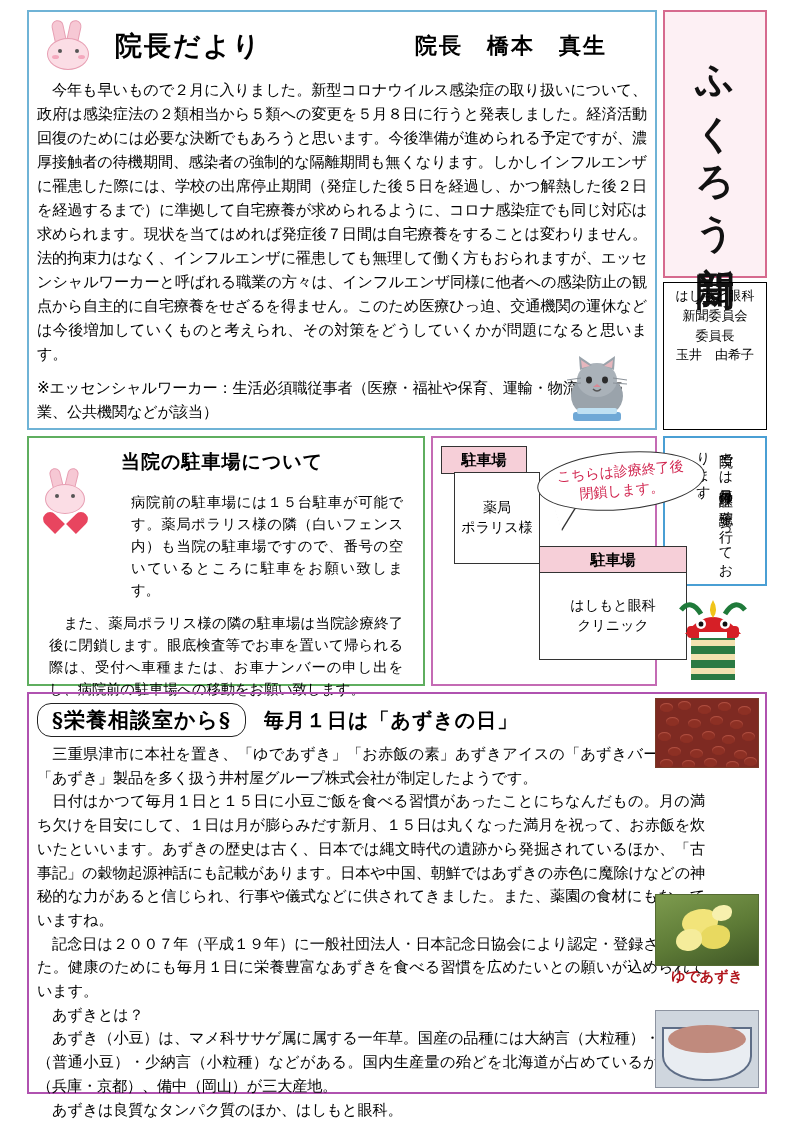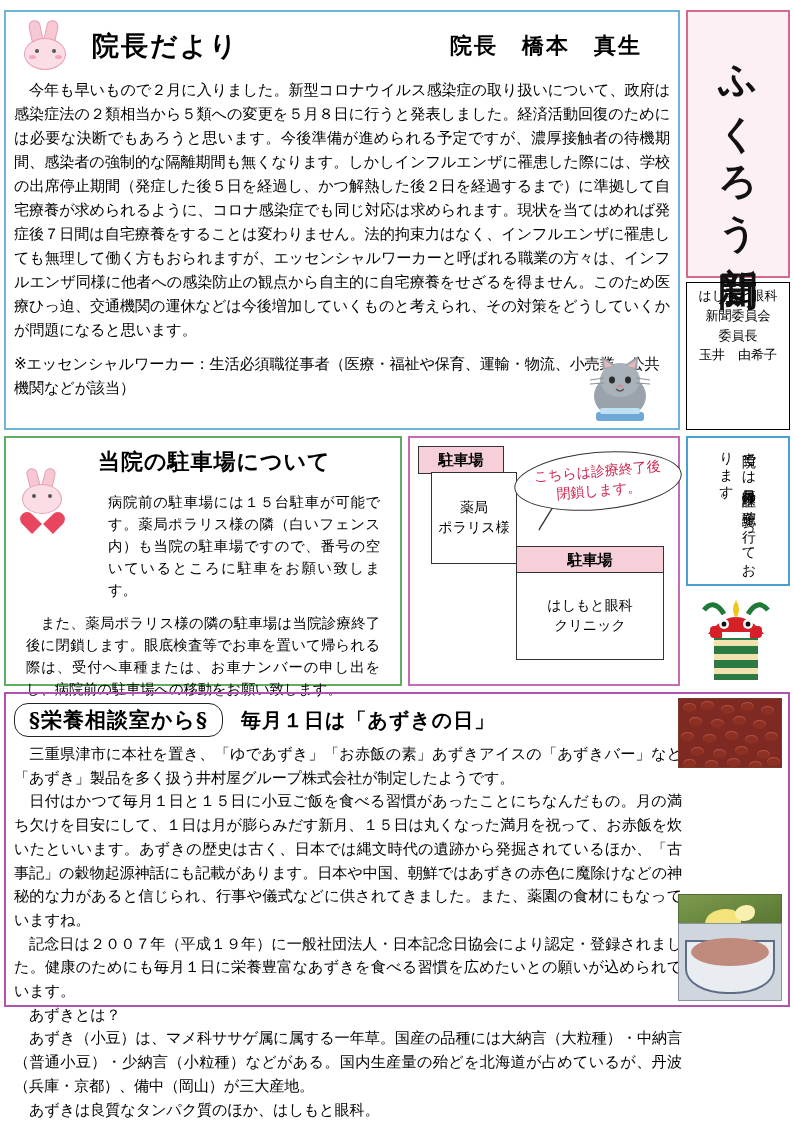--- a/index.html
+++ b/index.html
@@ -9,21 +9,21 @@
     height: 1123px;
     background: #ffffff;
     font-family: "Liberation Sans", sans-serif;
     color: #000000;
     position: relative;
     overflow: hidden;
   }
   .page {
     position: absolute;
     inset: 0;
-    padding: 10px 4px;
+    padding: 10px 27px;
   }
 
   
   .top-row {
     display: flex;
     align-items: stretch;
     gap: 6px;
     height: 420px;
   }
   .chief-box {
@@ -79,21 +79,21 @@
     font-weight: bold;
     font-size: 27px;
     letter-spacing: 2px;
     margin-left: 16px;
   }
   .chief-name {
     font-family: Liberation Mono, monospace;
     font-weight: bold;
     font-size: 22px;
     margin-left: auto;
-    margin-right: 28px;
+    margin-right: 40px;
     letter-spacing: 2px;
   }
   .chief-body {
     font-family: "DejaVu Sans", sans-serif;
     font-size: 15.2px;
     line-height: 1.58;
     text-align: justify;
     margin-top: 4px;
     letter-spacing: -0.2px;
   }
@@ -198,21 +198,21 @@
   .rabbit-heart .heart:before, .rabbit-heart .heart:after {
     content: ""; position: absolute; width: 14px; height: 21px;
     background: #e8455f; border-radius: 8px 8px 0 0; top: 0;
   }
   .rabbit-heart .heart:before { left: 0; transform: rotate(-45deg); transform-origin: 50% 100%; }
   .rabbit-heart .heart:after { left: 11px; transform: rotate(45deg); transform-origin: 50% 100%; }
 
   .parking-title {
     font-family: "DejaVu Serif", serif;
     font-weight: bold;
-    font-size: 22px;
+    font-size: 19px;
     margin-left: 84px;
     letter-spacing: 1px;
   }
   .parking-body {
     font-family: "DejaVu Sans", sans-serif;
     font-size: 14.4px;
     line-height: 1.52;
     text-align: justify;
     margin-top: 4px;
     letter-spacing: -0.2px;
@@ -301,21 +301,21 @@
   }
   .shishi {
     flex: 1 1 auto;
     position: relative;
   }
 
   
   .bottom-box {
     border: 2px solid #b052b0;
     margin-top: 6px;
-    height: 315px;
+    height: 402px;
     padding: 6px 8px;
     position: relative;
   }
   .nutrition-head {
     display: flex;
     align-items: center;
     gap: 18px;
     height: 40px;
   }
   .nutrition-title {

